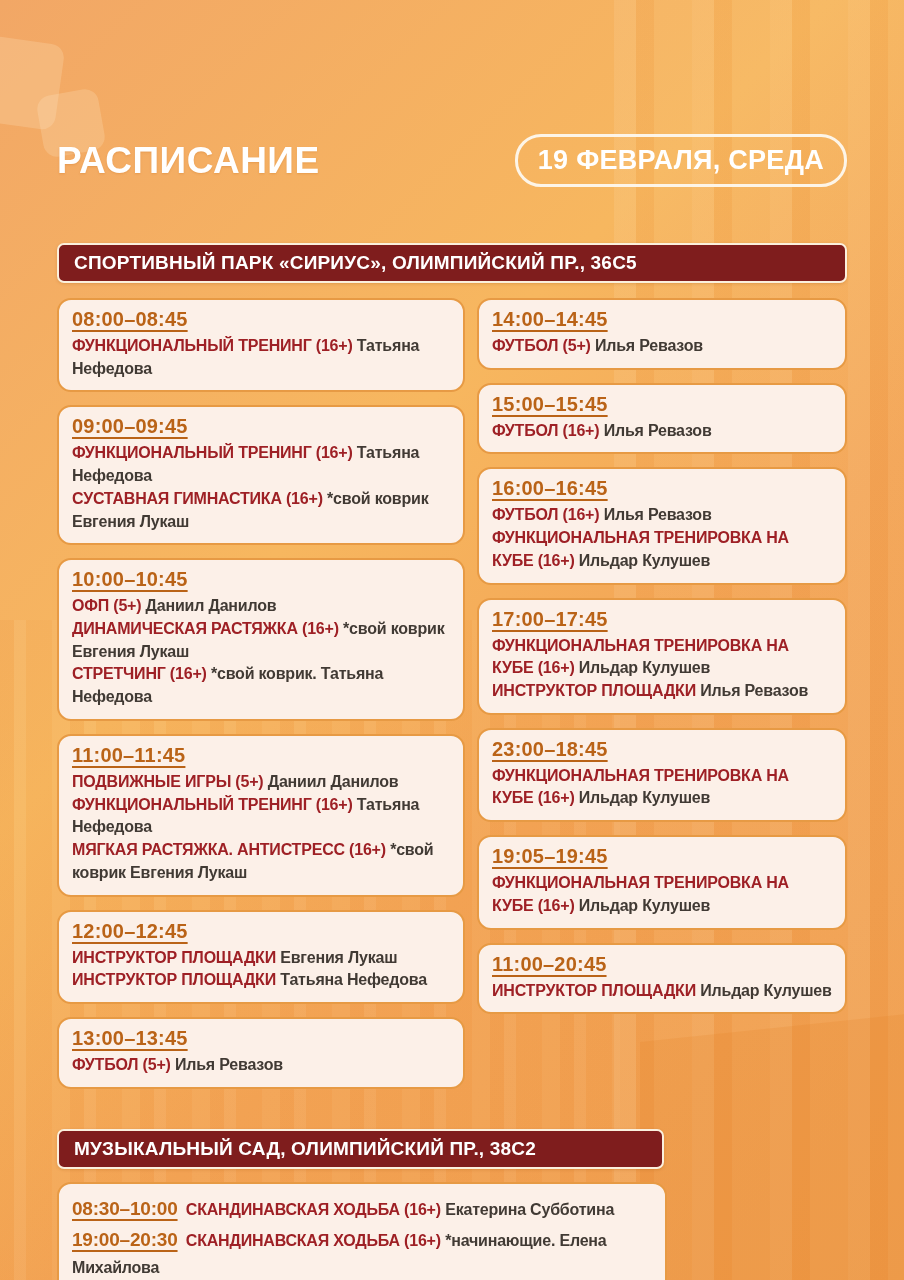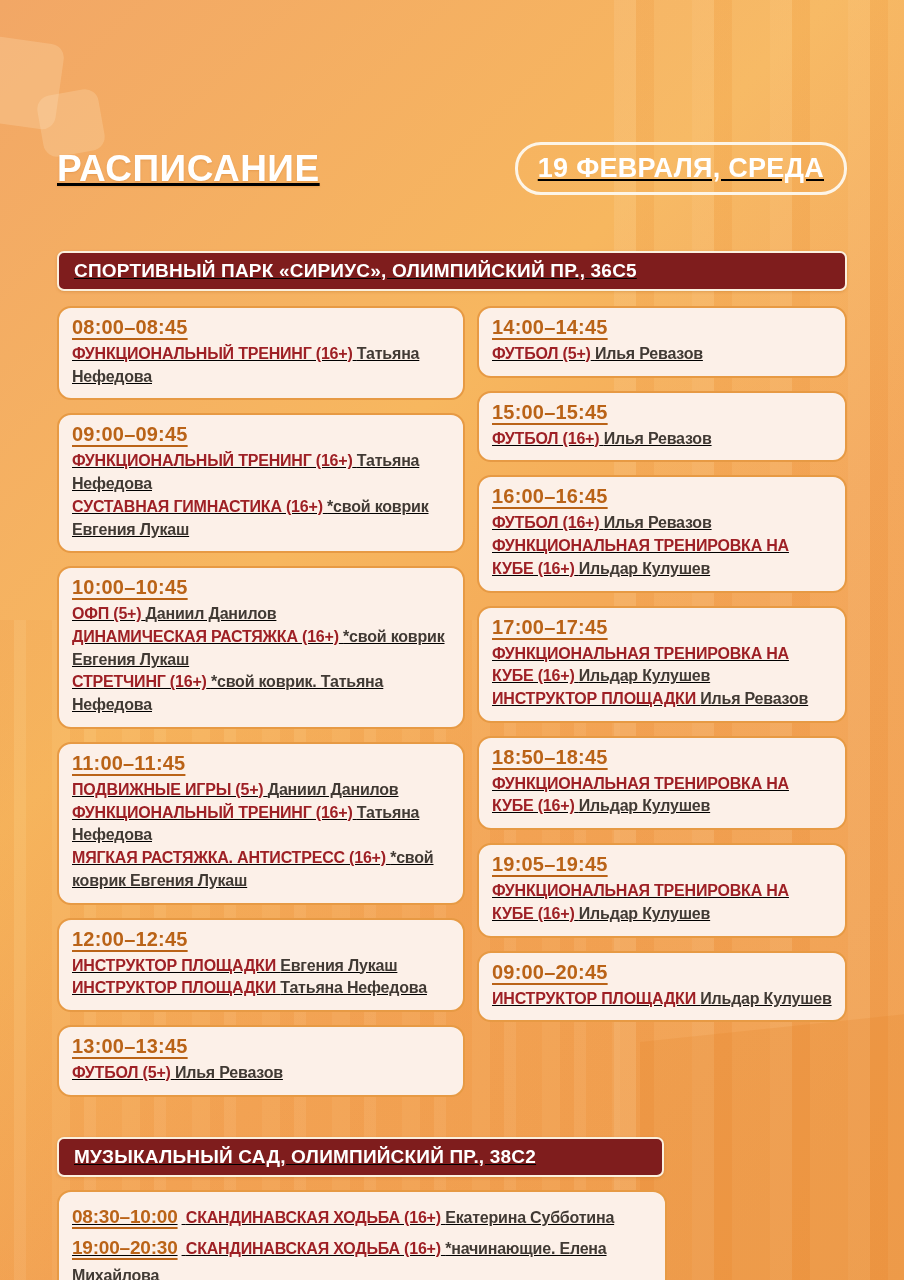--- a/index.html
+++ b/index.html
@@ -32,21 +32,21 @@
     transform:skewY(-6deg);
     pointer-events:none;
   }
   .bg-cube1, .bg-cube2 {
     position:absolute; background:rgba(255,235,205,0.22); border-radius:14px;
     pointer-events:none;
   }
   .bg-cube1 { left:-18px; top:40px; width:78px; height:86px; transform:rotate(8deg); }
   .bg-cube2 { left:40px; top:92px; width:62px; height:62px; transform:rotate(-10deg); }
 
-  .page { position:relative; width:904px; height:1280px; padding:16px 57px; z-index:1;text-decoration:underline; }
+  .page { position:relative; width:904px; height:1280px; padding:8px 57px; z-index:1; }
 
   
   .topbar { display:flex; justify-content:space-between; align-items:center; padding-top:126px; }
   .main-title {
     color:#ffffff; font-size:37px; font-weight:800; letter-spacing:0.5px;
     text-shadow:0 1px 2px rgba(190,100,20,0.25);
   }
   .date-badge {
     border:3px solid #fdf5e8; border-radius:26px; padding:8px 20px;
     color:#ffffff; font-size:27px; font-weight:800; letter-spacing:0.3px;
@@ -173,31 +173,31 @@
         <div class="line"><span class="act">ФУНКЦИОНАЛЬНАЯ ТРЕНИРОВКА НА КУБЕ (16+)</span> <span class="who">Ильдар Кулушев</span></div>
       </div>
 
       <div class="card">
         <div class="time">17:00–17:45</div>
         <div class="line"><span class="act">ФУНКЦИОНАЛЬНАЯ ТРЕНИРОВКА НА КУБЕ (16+)</span> <span class="who">Ильдар Кулушев</span></div>
         <div class="line"><span class="act">ИНСТРУКТОР ПЛОЩАДКИ</span> <span class="who">Илья Ревазов</span></div>
       </div>
 
       <div class="card">
-        <div class="time">18:50–18:45</div>
+        <div class="time">23:00–18:45</div>
         <div class="line"><span class="act">ФУНКЦИОНАЛЬНАЯ ТРЕНИРОВКА НА КУБЕ (16+)</span> <span class="who">Ильдар Кулушев</span></div>
       </div>
 
       <div class="card">
         <div class="time">19:05–19:45</div>
         <div class="line"><span class="act">ФУНКЦИОНАЛЬНАЯ ТРЕНИРОВКА НА КУБЕ (16+)</span> <span class="who">Ильдар Кулушев</span></div>
       </div>
 
       <div class="card">
-        <div class="time">09:00–20:45</div>
+        <div class="time">11:00–20:45</div>
         <div class="line"><span class="act">ИНСТРУКТОР ПЛОЩАДКИ</span> <span class="who">Ильдар Кулушев</span></div>
       </div>
 
     </div>
   </div>
 
   <div class="section-bar narrow">МУЗЫКАЛЬНЫЙ САД, ОЛИМПИЙСКИЙ ПР., 38С2</div>
 
   <div class="card wide">
     <div class="row-line"><span class="time-inline">08:30–10:00</span> <span class="act">СКАНДИНАВСКАЯ ХОДЬБА (16+)</span> <span class="who">Екатерина Субботина</span></div>

